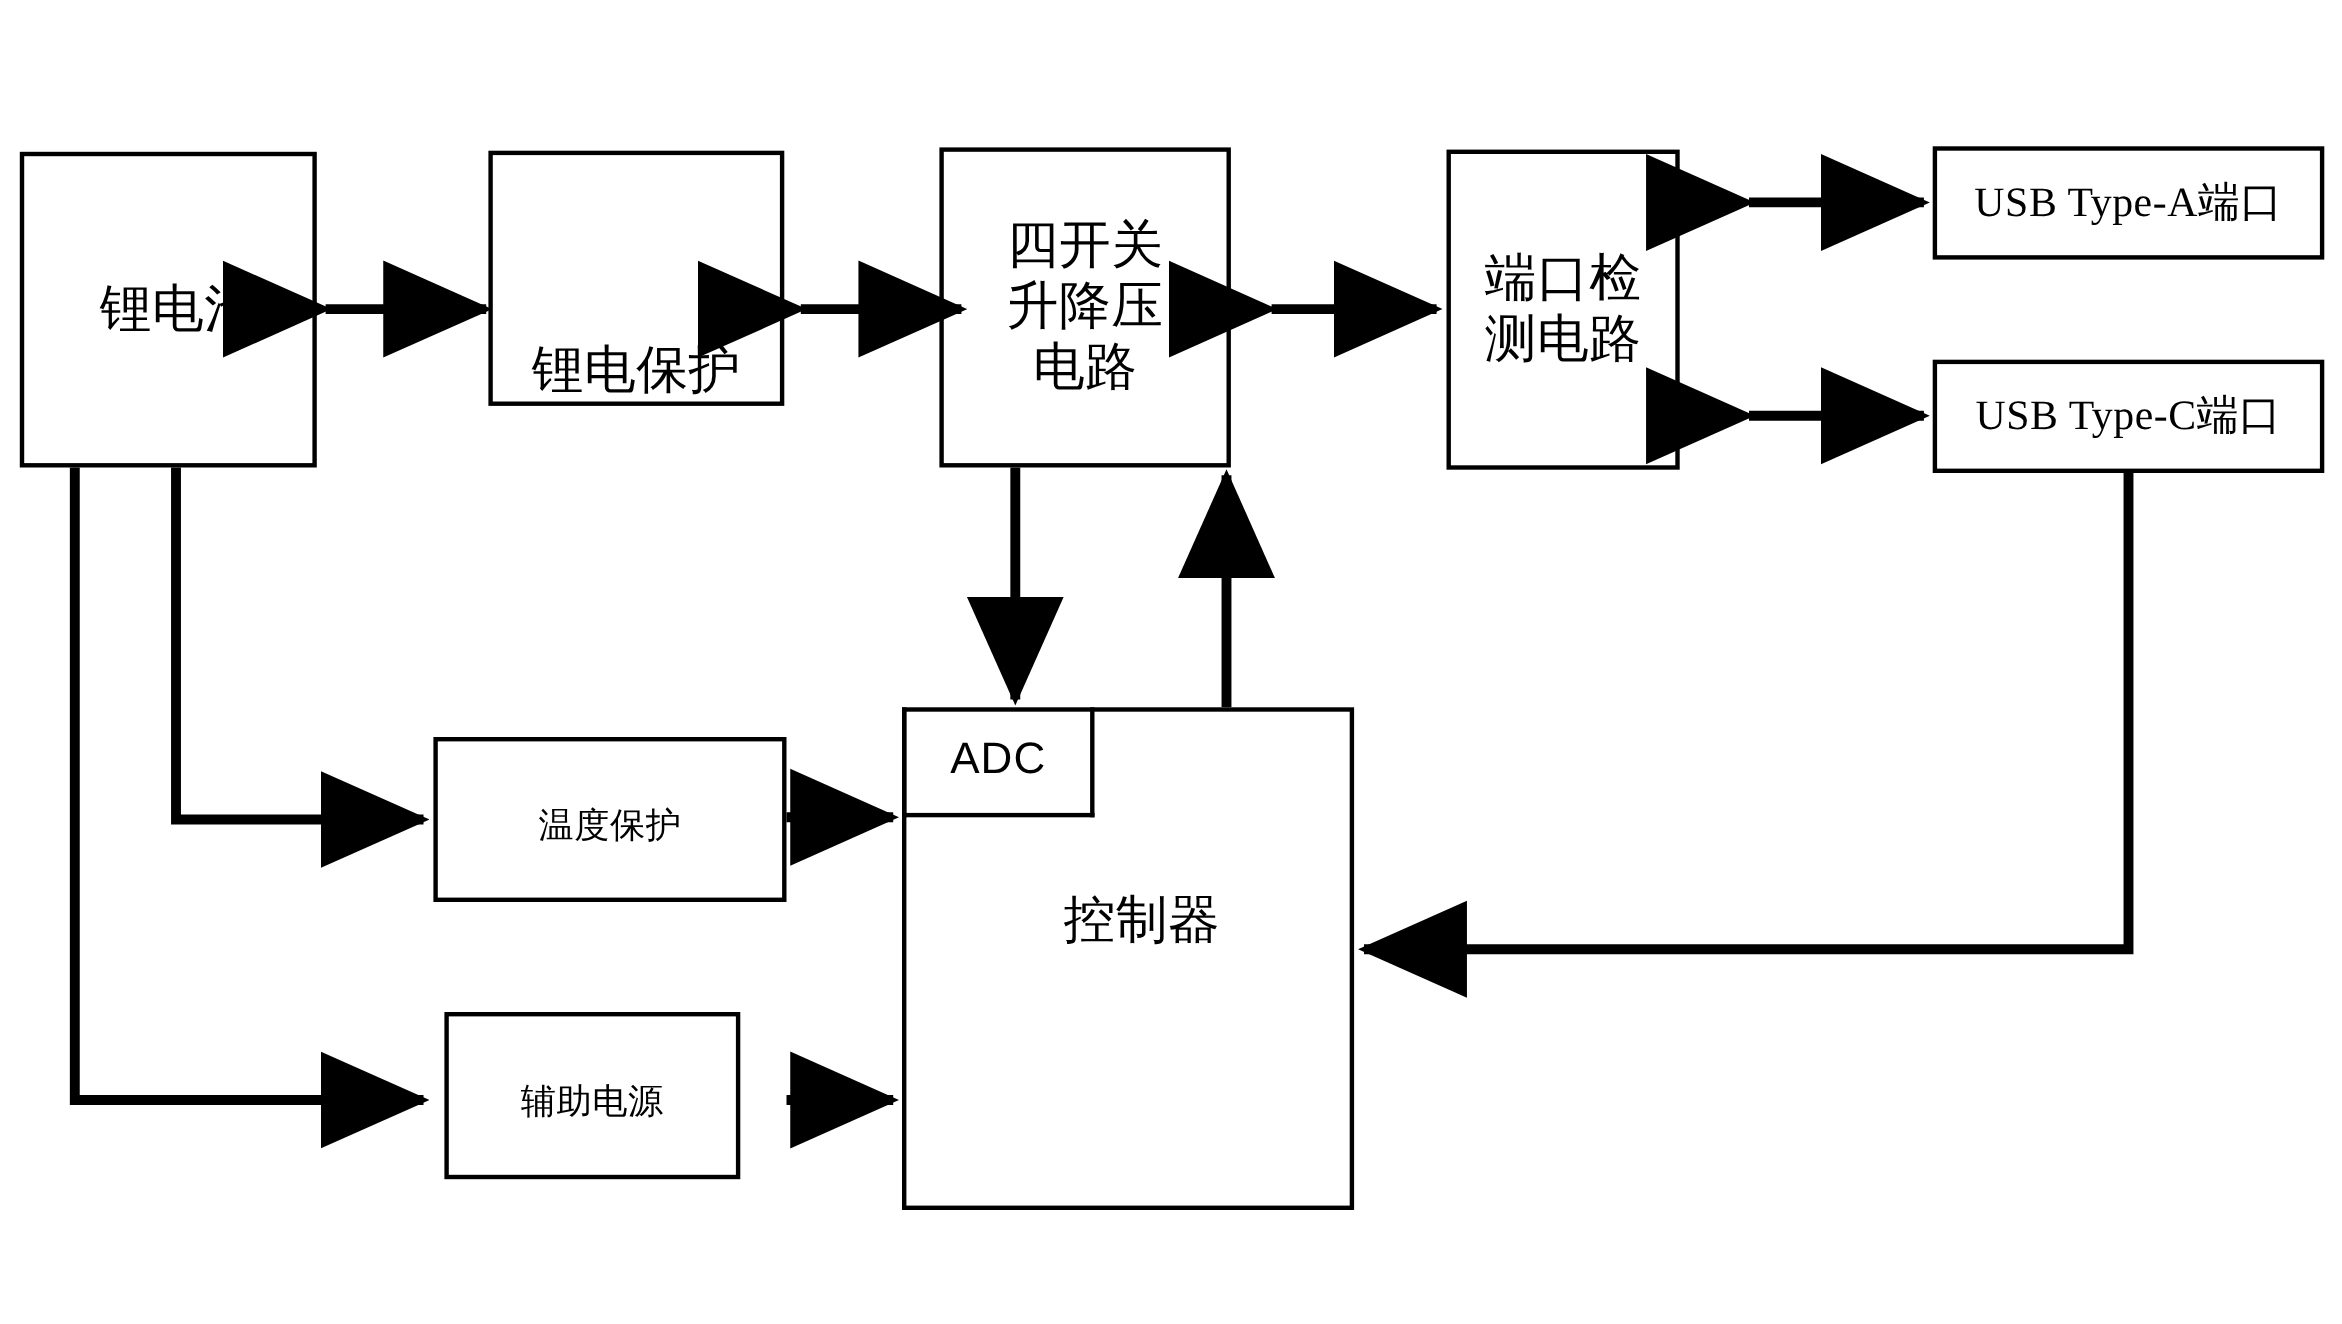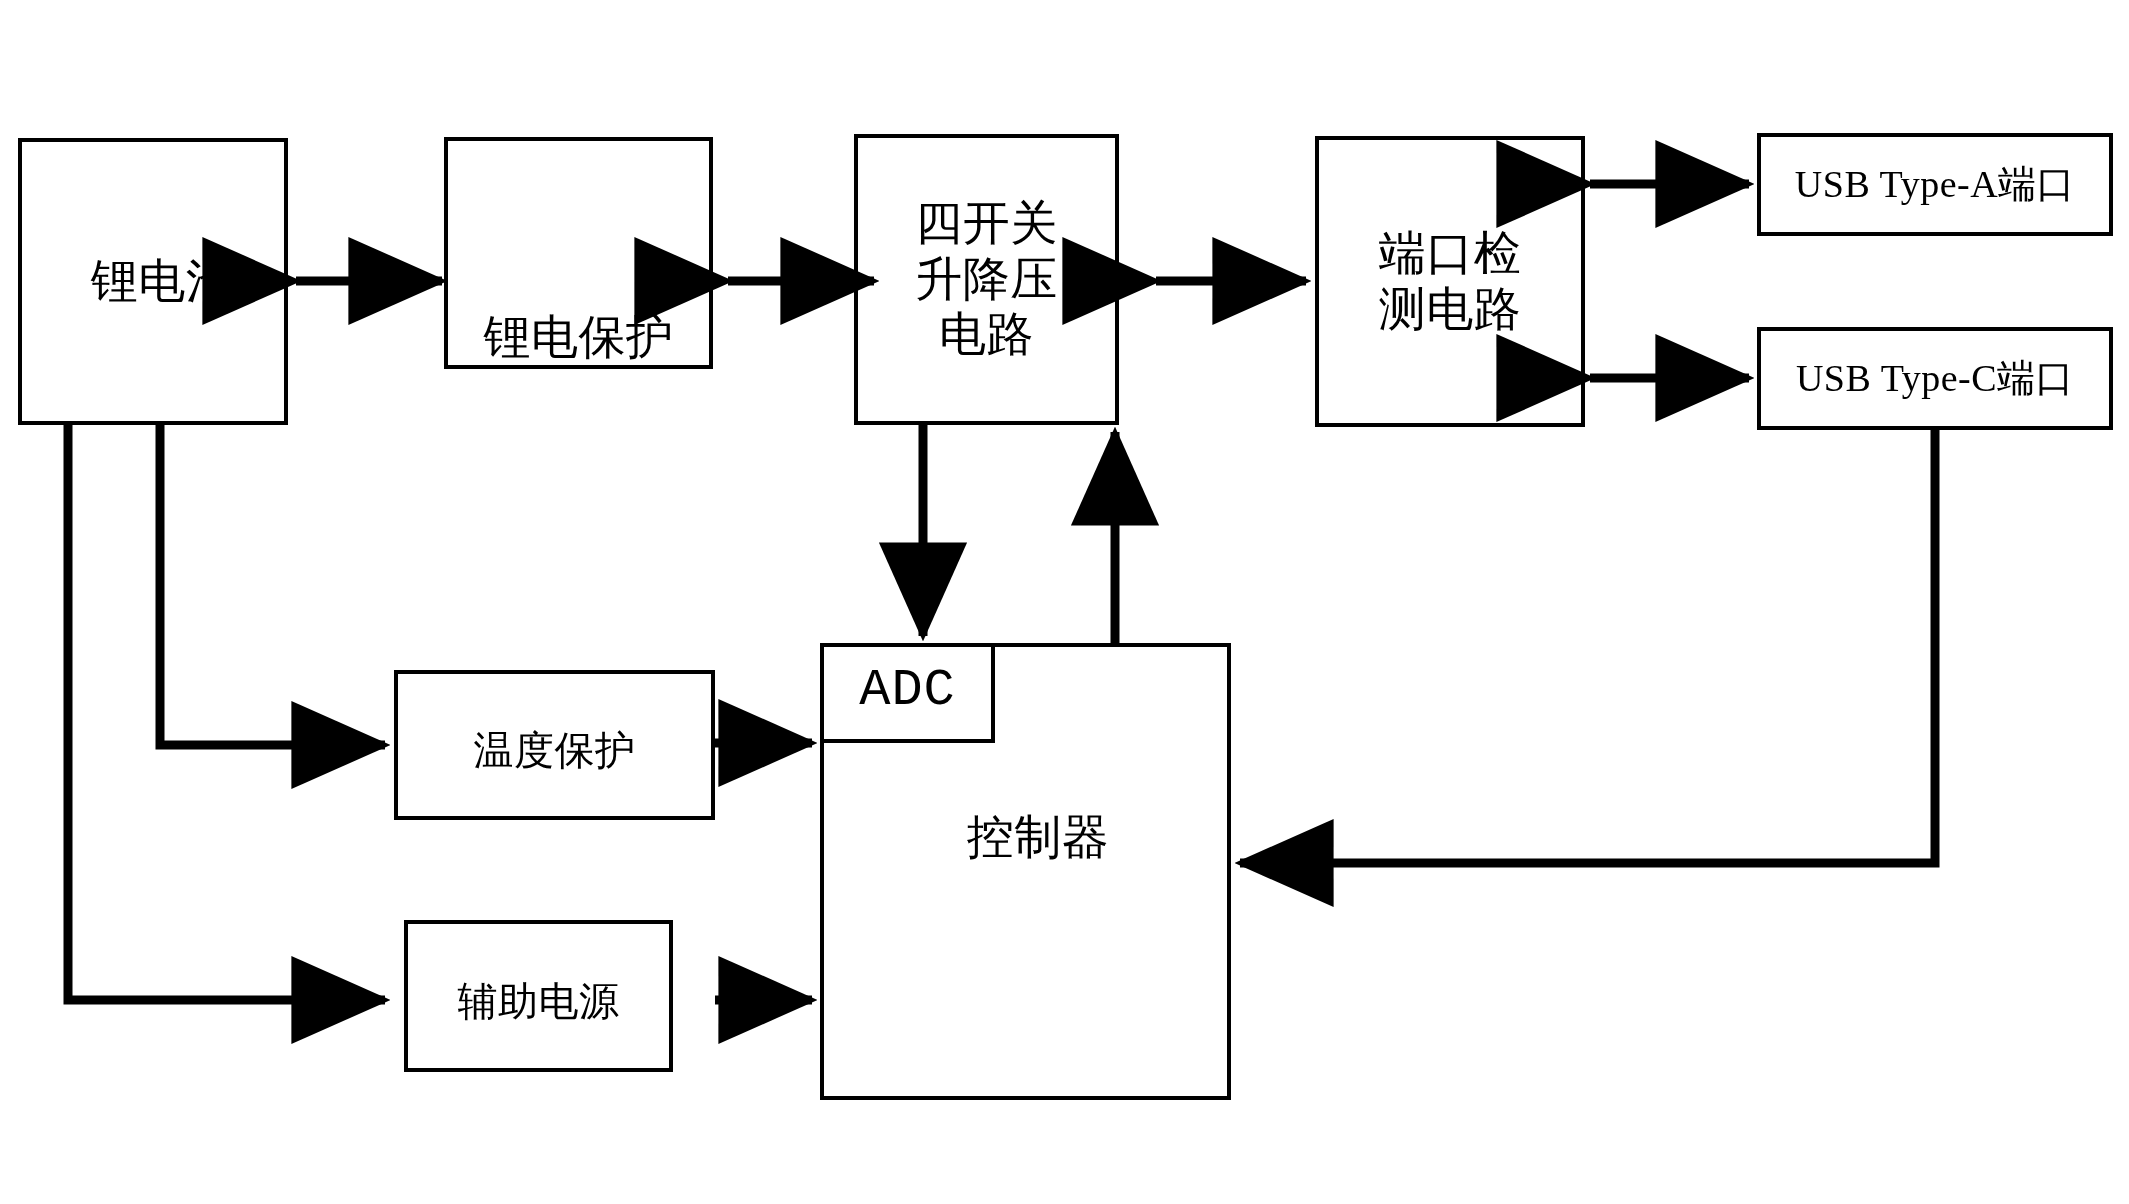--- a/index.html
+++ b/index.html
@@ -36,22 +36,22 @@
     text-align: center;
   }
   .node-label {
     font-family: "Liberation Serif", "DejaVu Serif", serif;
     color: #000000;
     line-height: 1.18;
     white-space: pre-line;
     letter-spacing: 0.5px;
   }
   .cjk-lg { font-size: 47px; }
-  .cjk-md { font-size: 40px; margin-top: 11px; }
-  .latin-md { font-size: 52px; font-family: Liberation Mono, monospace; letter-spacing: 1px;}
+  .cjk-md { font-size: 32px; margin-top: 11px; }
+  .latin-md { font-size: 40px; font-family: Liberation Sans, sans-serif; letter-spacing: 1px;}
   .latin-sm { font-size: 38px; }
   .sub-box {
     position: absolute;
     box-sizing: border-box;
     border: 4px solid #000000;
     border-top: none;
     background: transparent;
     display: flex;
     align-items: center;
     justify-content: center;
@@ -134,21 +134,21 @@
   <div class="node-box" style="left:444px; top:137px; width:269px; height:232px;align-items:flex-end;">
     <span class="node-label cjk-lg">锂电保护</span>
   </div>
 
   <div class="node-box" style="left:854px; top:134px; width:265px; height:291px;">
     <span class="node-label cjk-lg">四开关
 升降压
 电路</span>
   </div>
 
-  <div class="node-box" style="left:1315px; top:136px; width:270px; height:291px;">
+  <div class="node-box" style="left:1315px; top:136px; width:212px; height:291px;">
     <span class="node-label cjk-lg">端口检
 测电路</span>
   </div>
 
   <div class="node-box" style="left:1757px; top:327px; width:356px; height:103px;">
     <span class="node-label latin-sm">USB Type-C端口</span>
   </div>
 
   <div class="node-box" style="left:1757px; top:133px; width:356px; height:103px;">
     <span class="node-label latin-sm">USB Type-A端口</span>

